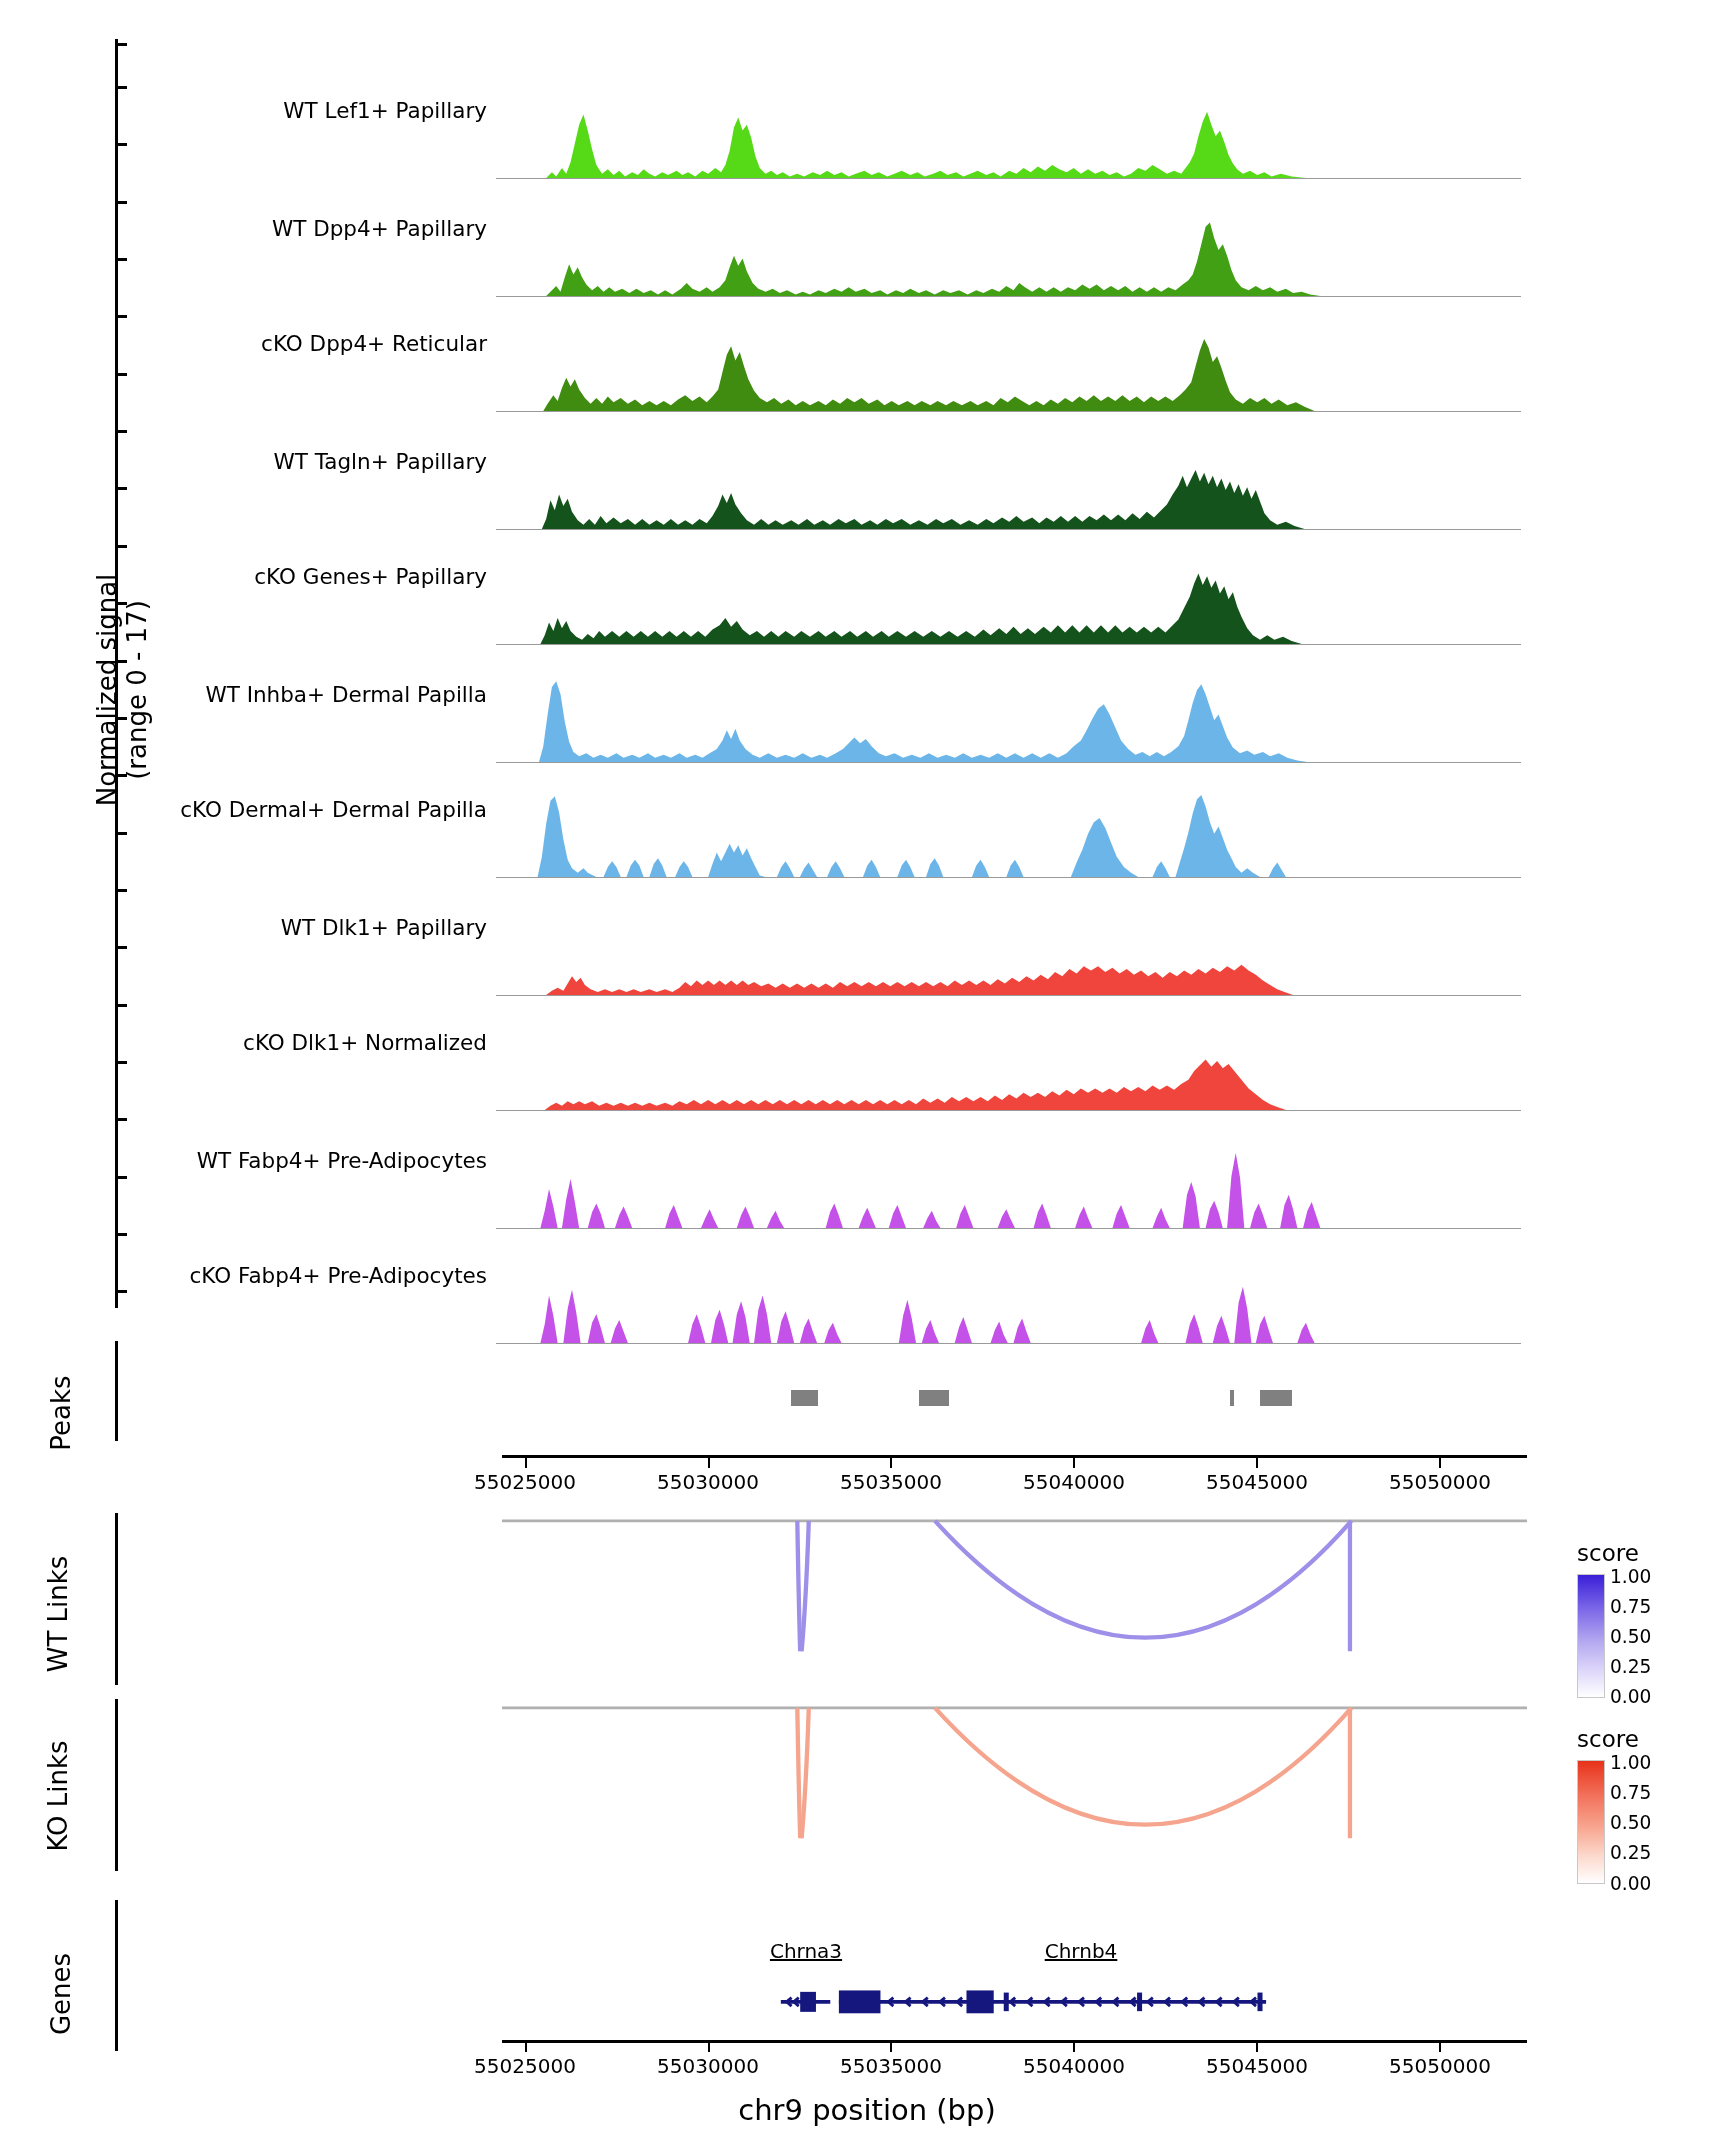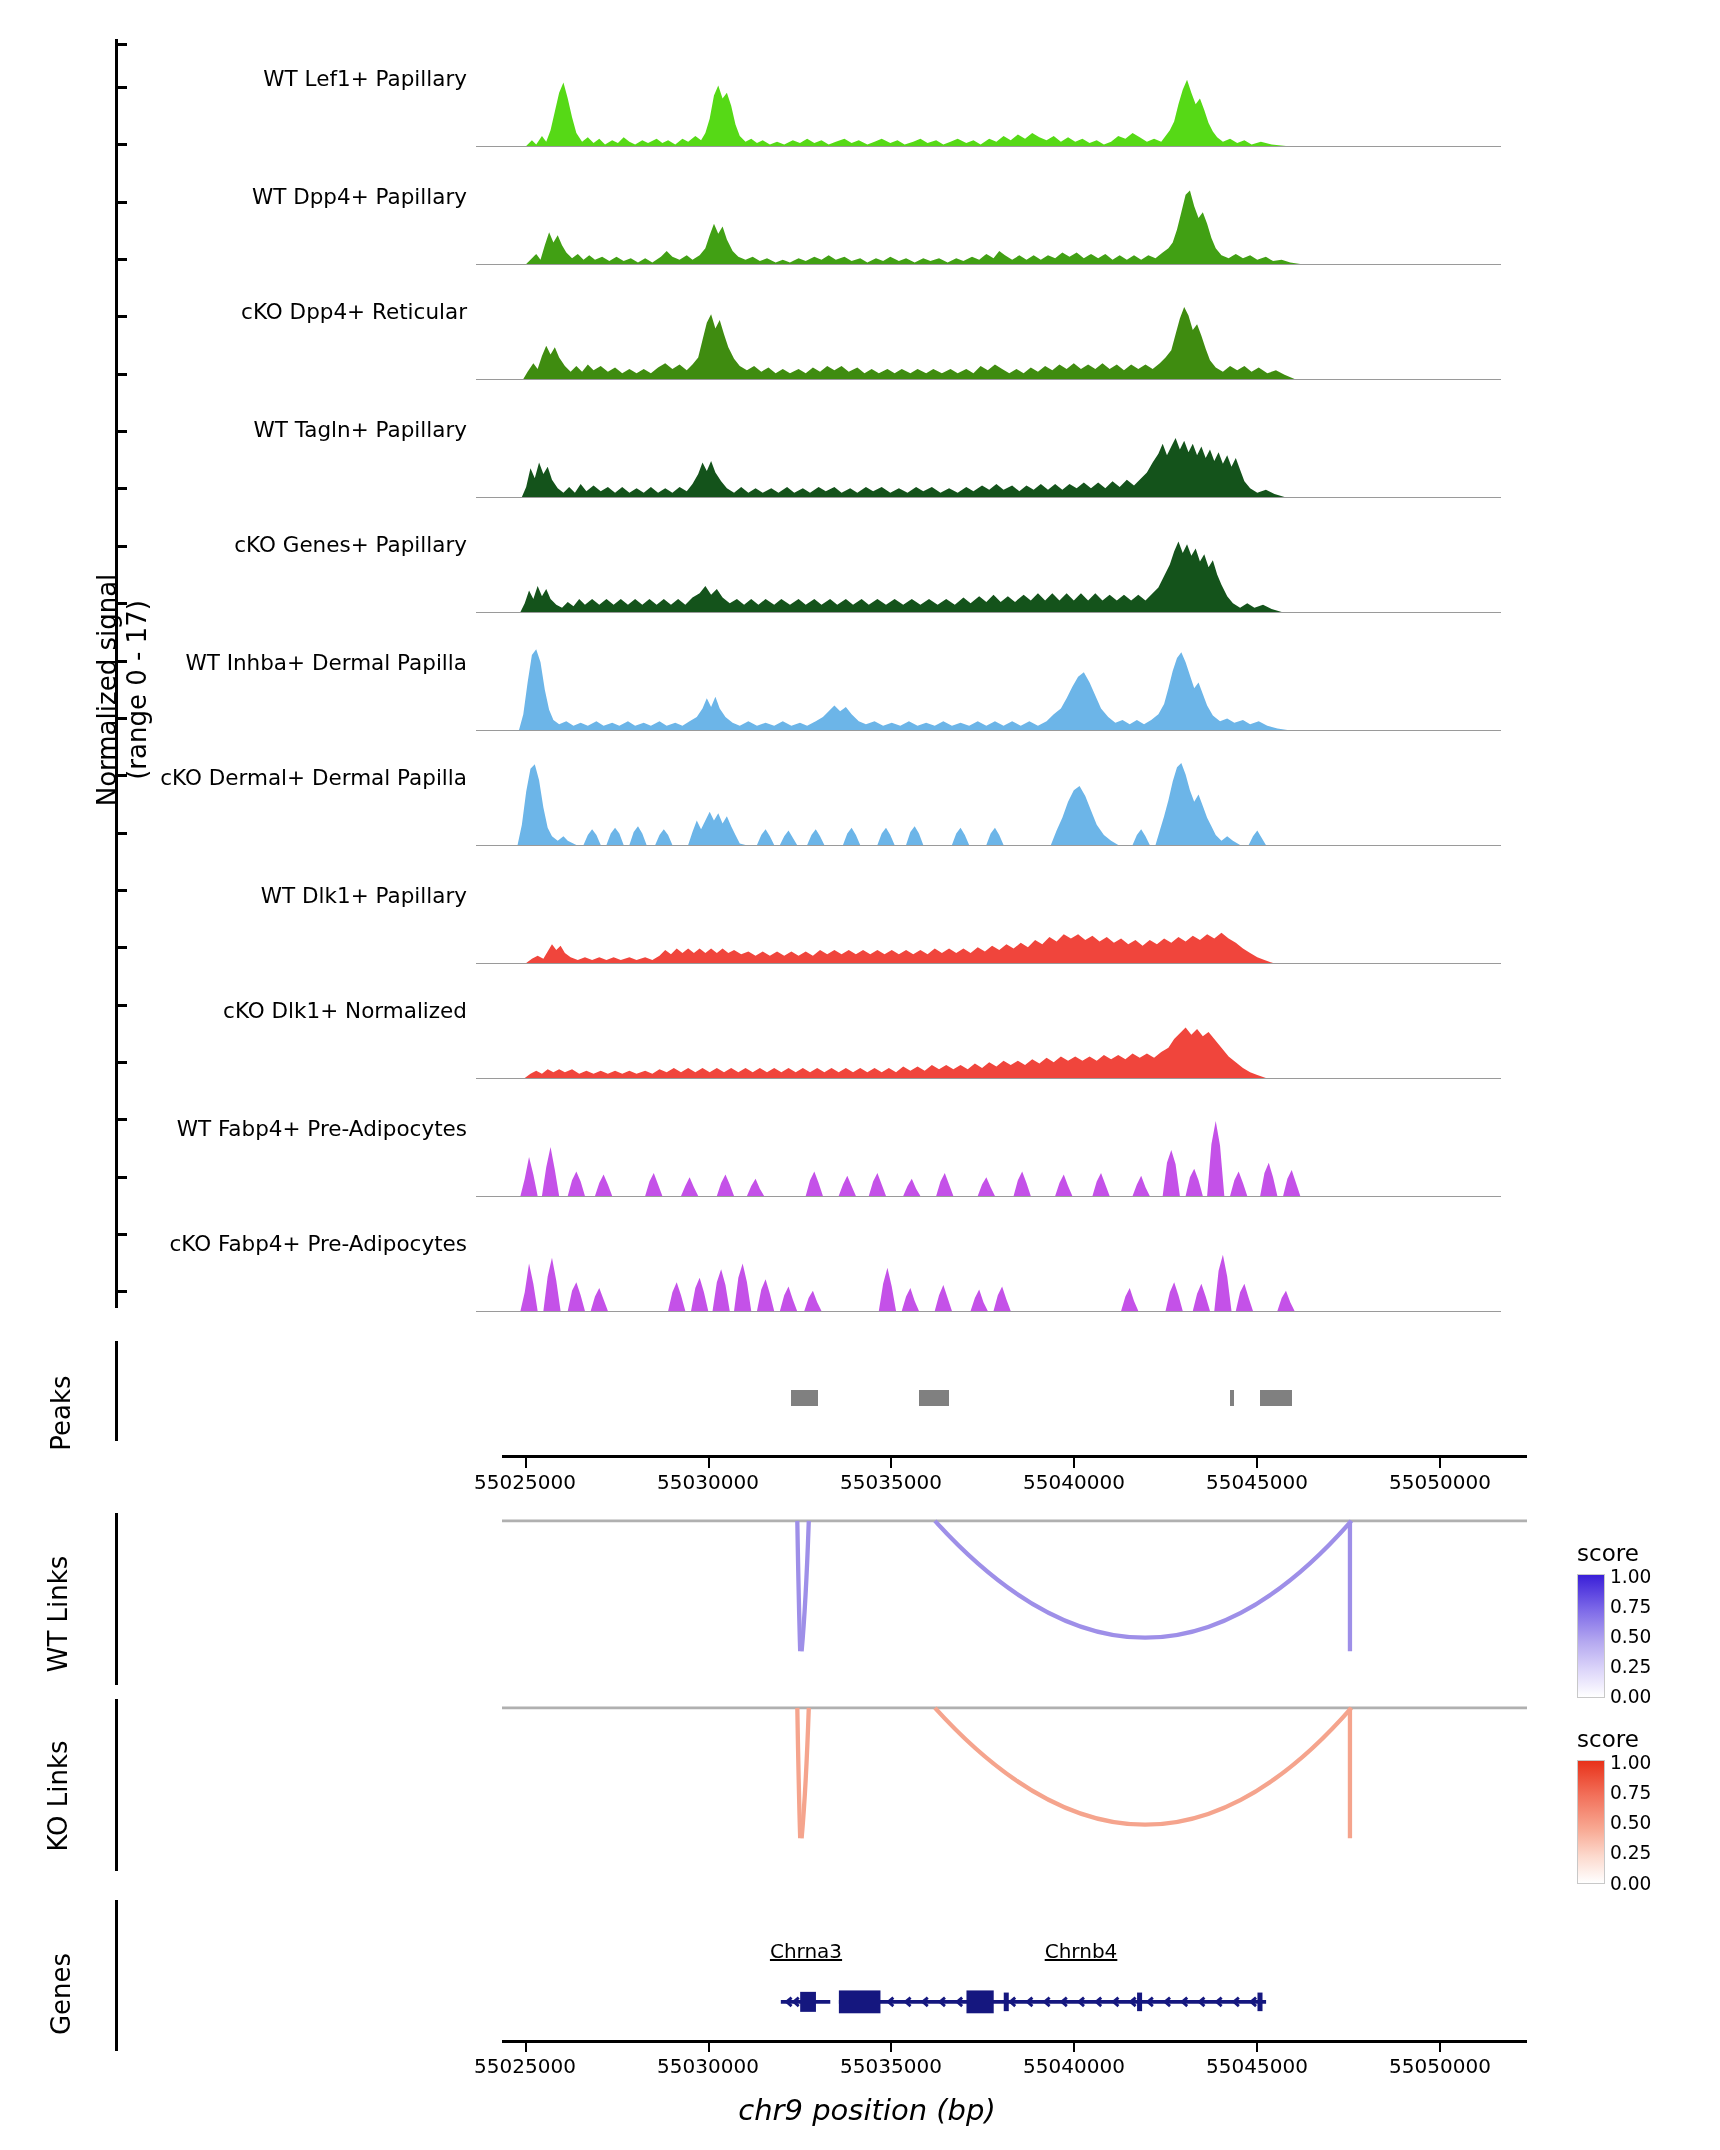--- a/index.html
+++ b/index.html
@@ -45,23 +45,24 @@
     position: absolute;
     background: #000000;
     height: 2.9px;
     width: 11.5px;
     left: 0;
   }
 
   
   .track {
     position: absolute;
-    left: 476px;
+    left: 496px;
     width: 1025px;
     height: 86px;
+    margin-top: 32px;
   }
   .track .baseline {
     position: absolute;
     left: 0;
     bottom: 0;
     width: 100%;
     height: 1.4px;
     background: #9a9a9a;
   }
   .track .label {
@@ -140,21 +141,20 @@
     transform: translateX(-50%);
     white-space: nowrap;
     text-decoration: underline;
   }
 
   .axis-title {
     position: absolute;
     font-size: 26px;
     text-align: right;
     white-space: nowrap;
-    font-style: italic;
   }
 </style>
 </head>
 <body>
 
 <div class="root">
 
   <div class="rot-label" style="left:-29px; top:660px; width:301px; transform: rotate(-90deg); font-size:26px;">
     <span>Normalized signal</span><br>
     <span>(range 0 - 17)</span>

